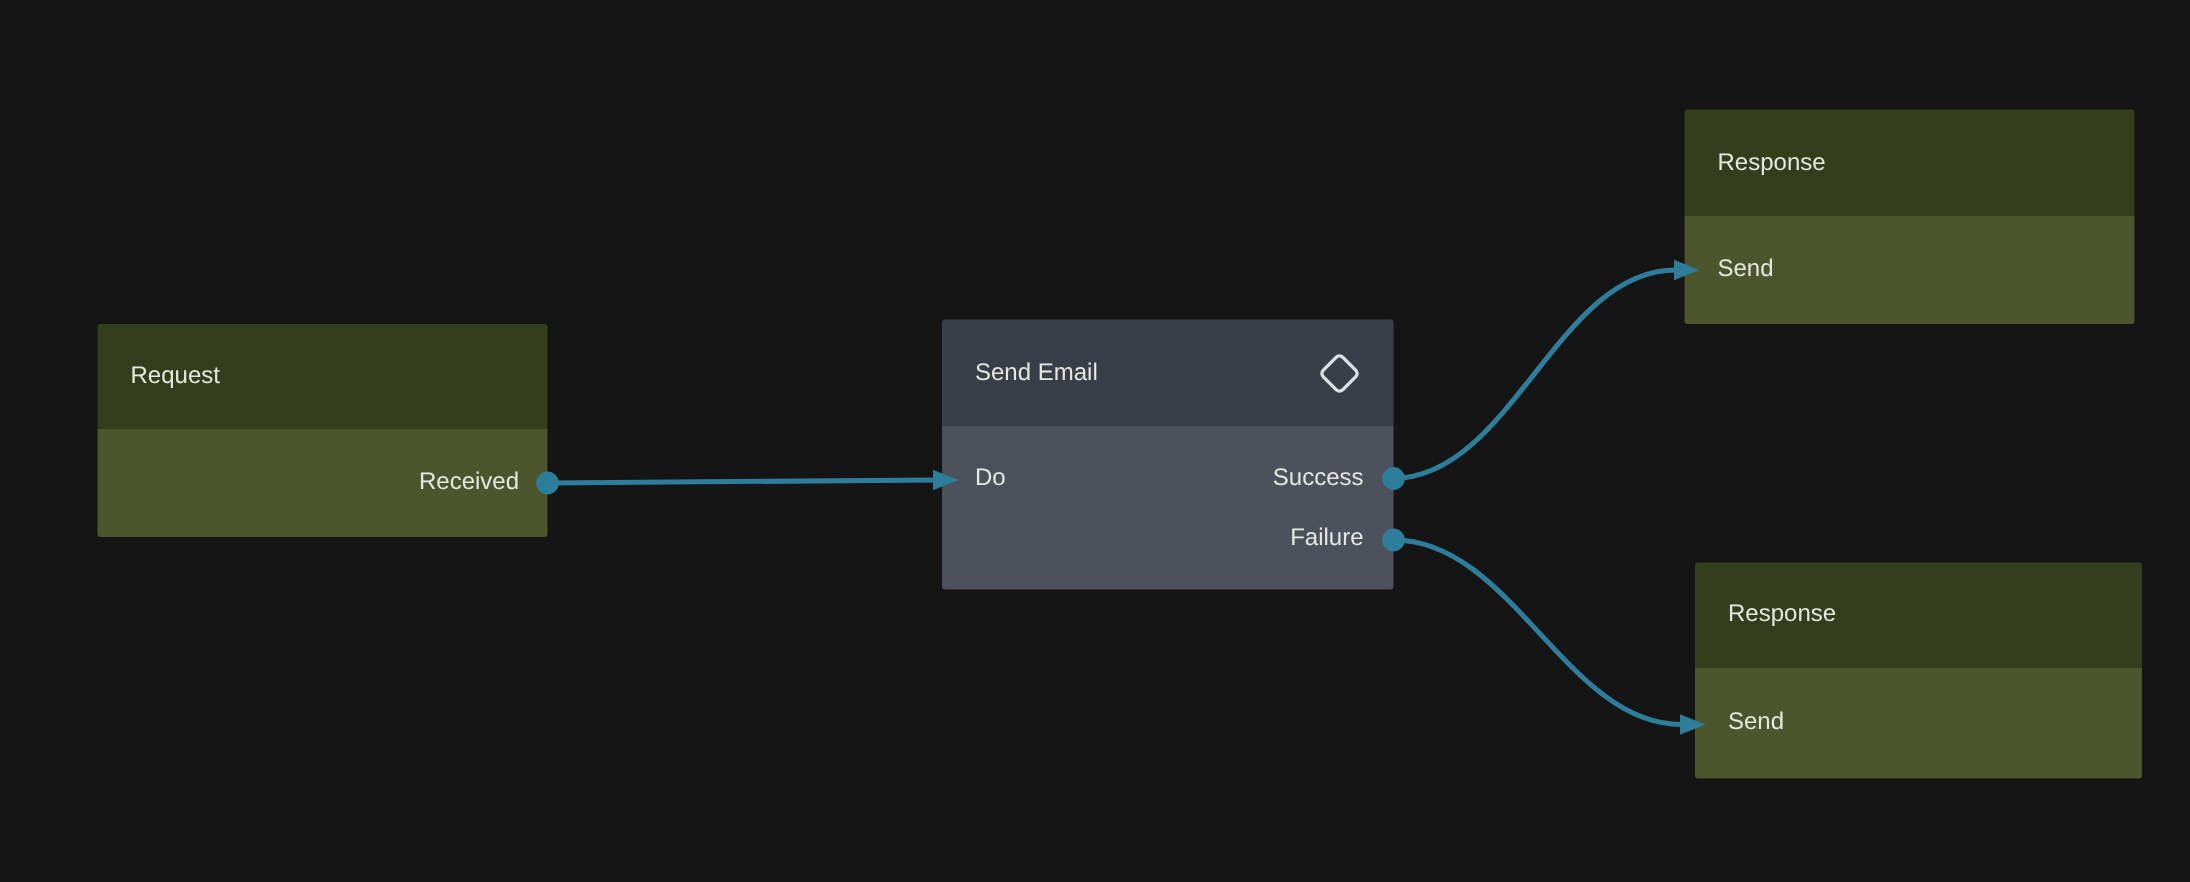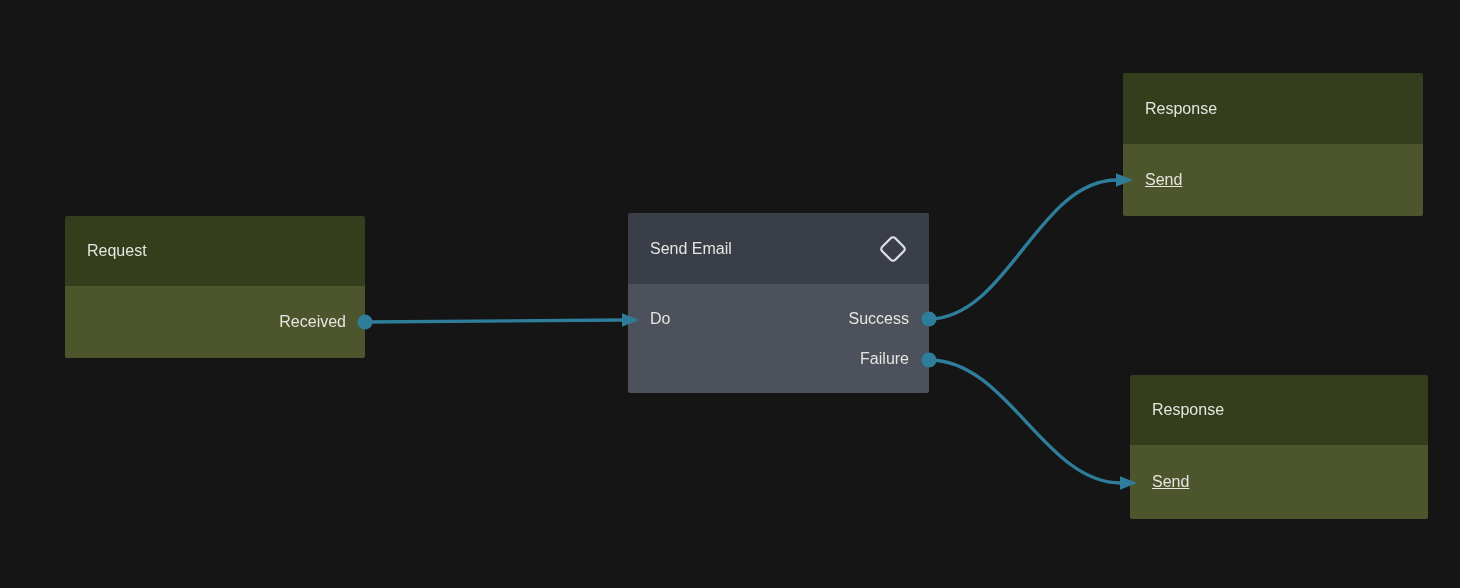--- a/index.html
+++ b/index.html
@@ -27,21 +27,21 @@
   .olive .node-header{background:var(--olive-header,#343e1d);}
   .olive .node-body{background:var(--olive-body,#4c552b);}
   .slate .node-header{background:var(--slate-header,#3a3e49);}
   .slate .node-body{background:var(--slate-body,#4c515c);}
   .node-title{white-space:nowrap;}
   .port-row{
     display:flex;align-items:center;justify-content:space-between;
     height:40px;padding:0 20px 0 22px;
   }
   .row-single-out{justify-content:flex-end;padding-right:19px;}
-  .row-single-in{justify-content:flex-start;text-decoration:underline;}
+  .row-single-in{justify-content:flex-start;}
   .port-label{white-space:nowrap;}
   .edges{
     position:absolute;left:0;top:0;z-index:2;
     pointer-events:none;
   }
   .edges .edge{pointer-events:stroke;}
   .edge{
     fill:none;
     stroke:var(--edge,#2e7d9b);
     stroke-width:3.4px;

